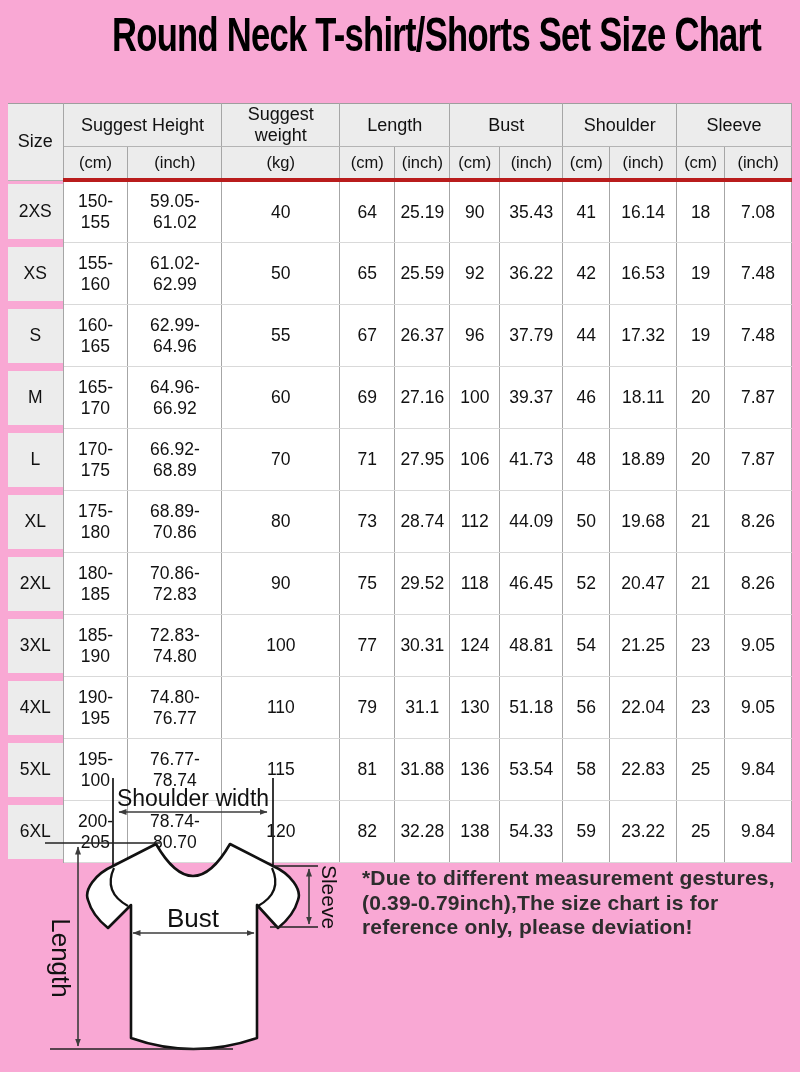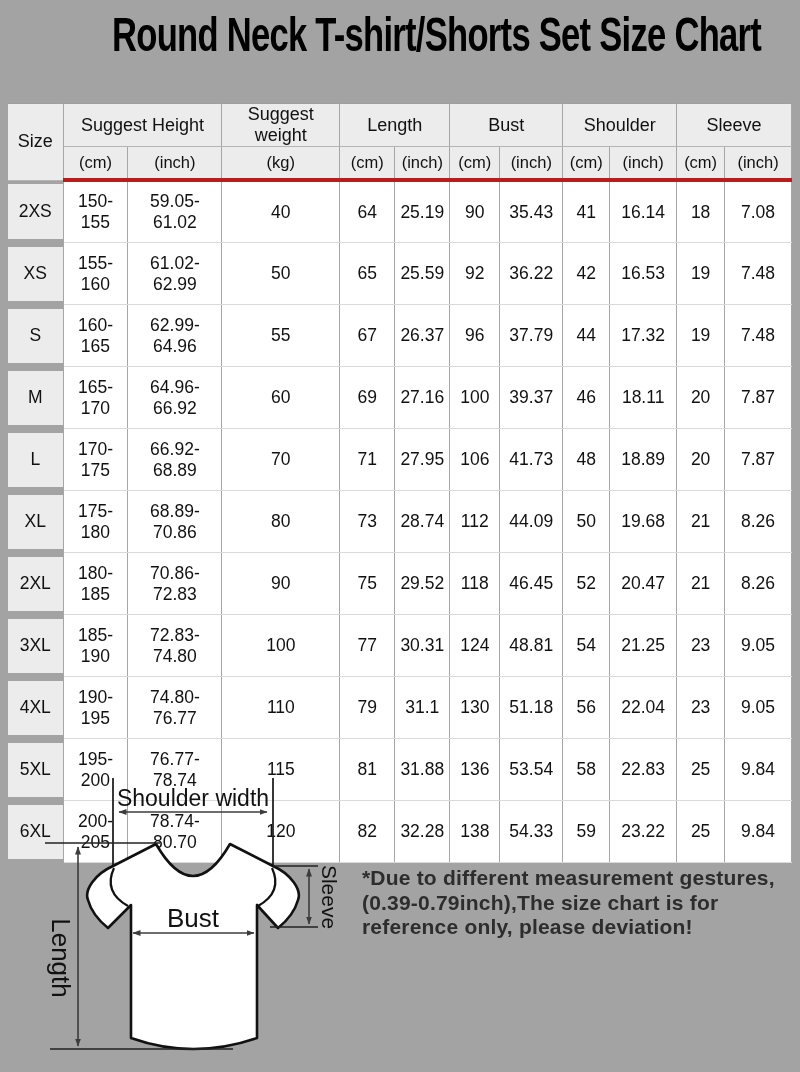--- a/index.html
+++ b/index.html
@@ -1,16 +1,16 @@
 <!DOCTYPE html>
 <html><head>
 <meta charset="utf-8">
 <style>
   html,body{margin:0;padding:0;background:#fff;}
-  .page{position:relative;width:800px;height:1072px;background:#a3a3a3;overflow:hidden;
+  .page{position:relative;width:800px;height:1072px;background:#f9a8d4;overflow:hidden;
         font-family:"Liberation Sans",sans-serif;color:#111;}
   
   .title{position:absolute;top:8px;left:0;width:800px;margin:0;text-align:center;
          font-size:48px;line-height:54px;font-weight:700;color:#000;white-space:nowrap;
          transform:scaleX(.72);transform-origin:center;letter-spacing:-1px;}
   
   table.size-chart{position:absolute;top:103px;left:8px;width:784px;border-collapse:collapse;
         table-layout:fixed;border-top:1px solid #9e9e9e;}
   table.size-chart th,table.size-chart td{padding:0;text-align:center;vertical-align:middle;
         border-right:1px solid #a6a6a6;font-weight:400;color:#111;}
@@ -196,21 +196,21 @@
           <td class="r">31.1</td>
           <td>130</td>
           <td class="r">51.18</td>
           <td>56</td>
           <td class="r">22.04</td>
           <td>23</td>
           <td class="r">9.05</td>
         </tr>
       <tr>
           <td class="sz">5XL</td>
-          <td>195-200</td>
+          <td>195-100</td>
           <td class="r">76.77-78.74</td>
           <td>115</td>
           <td>81</td>
           <td class="r">31.88</td>
           <td>136</td>
           <td class="r">53.54</td>
           <td>58</td>
           <td class="r">22.83</td>
           <td>25</td>
           <td class="r">9.84</td>

